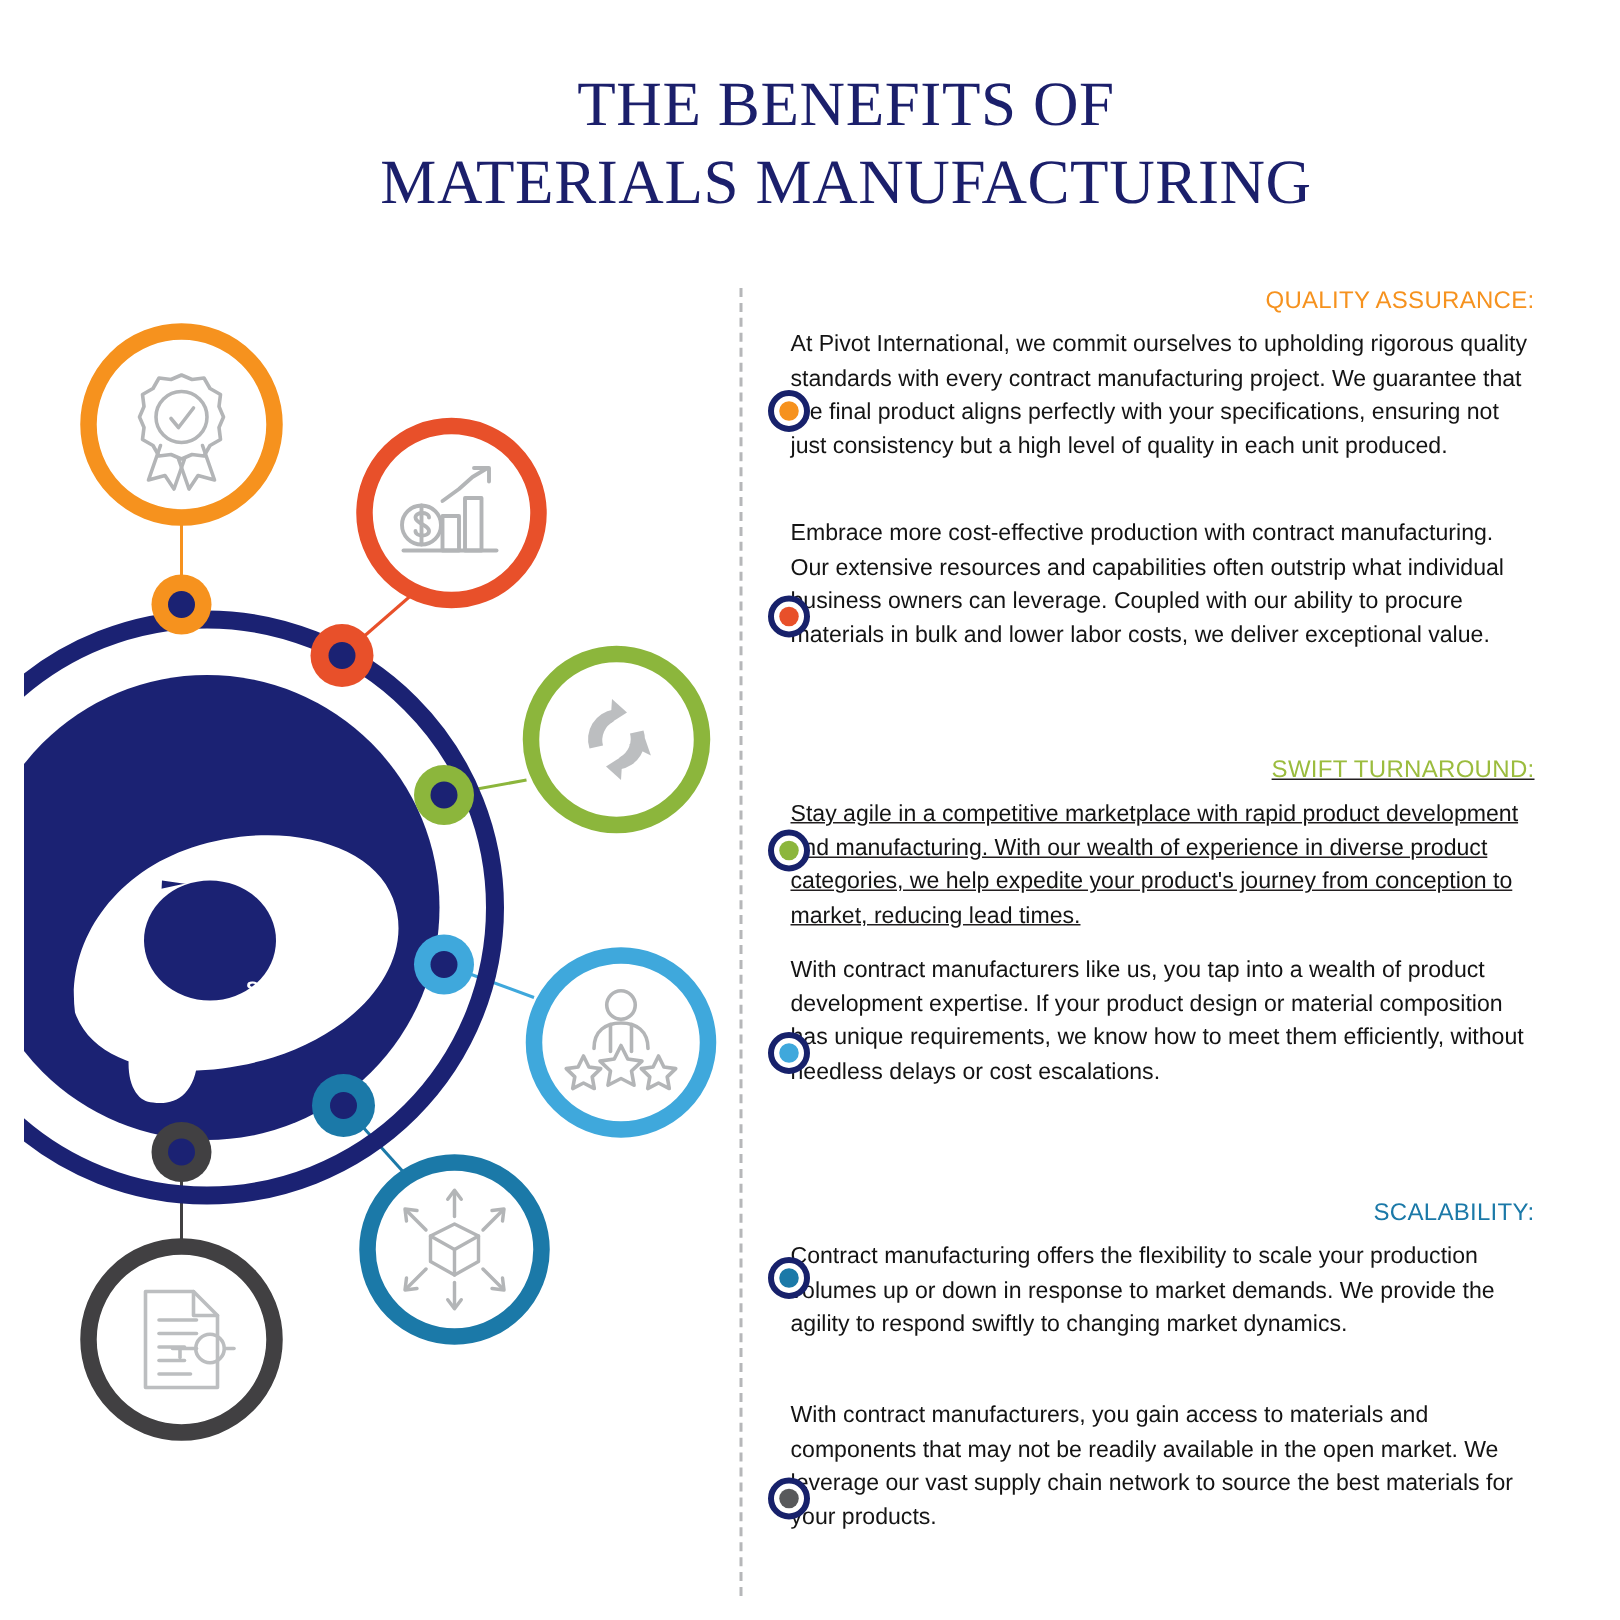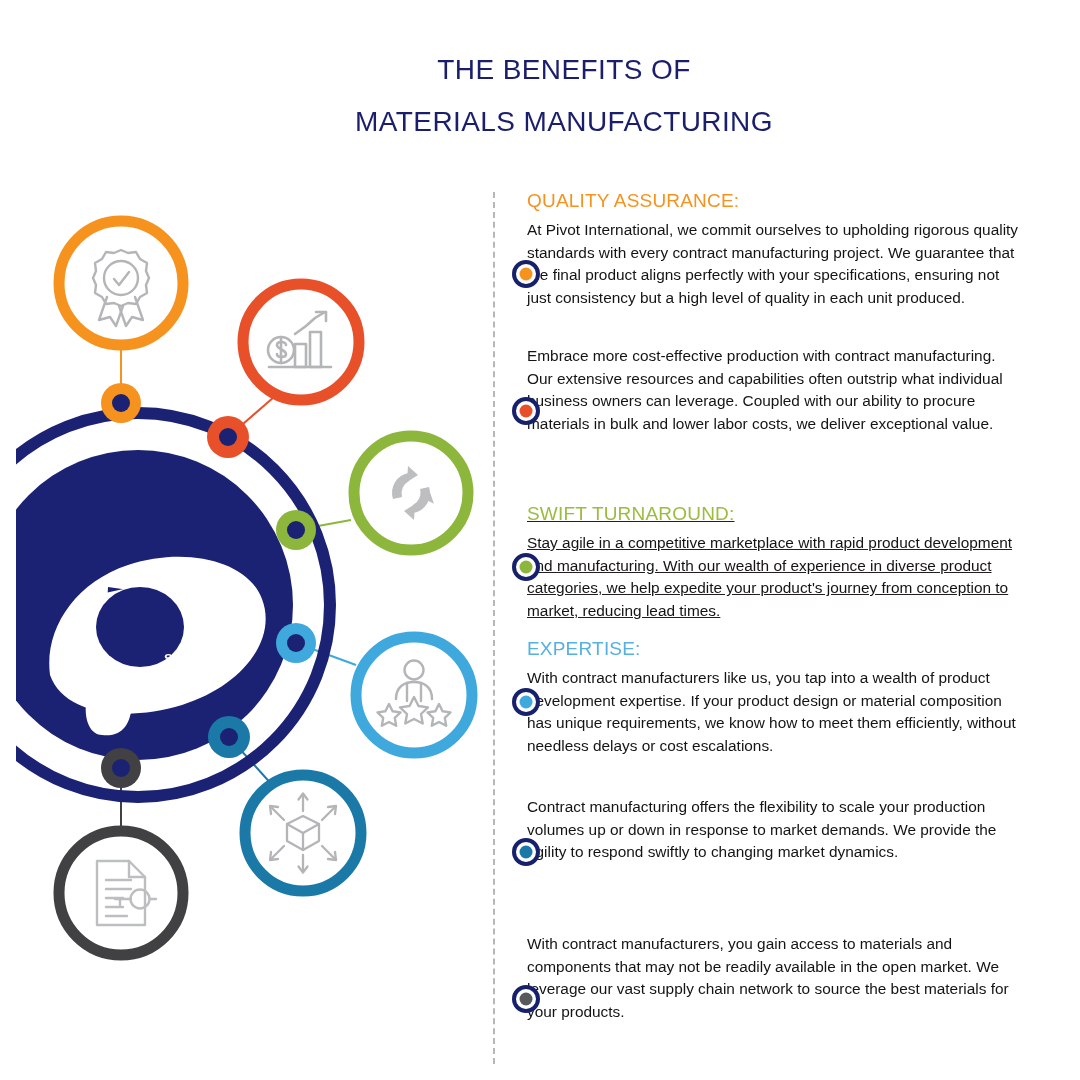--- a/index.html
+++ b/index.html
@@ -19,22 +19,22 @@
 
   
   #title-block {
     position: absolute;
     top: 44px;
     left: 0;
     width: 1080px;
     text-align: center;
   }
   .title-line {
-    font-family: Liberation Sans, sans-serif;
-    font-size: 28px;
+    font-family: Liberation Serif, serif;
+    font-size: 42px;
     line-height: 52px;
     letter-spacing: 0.4px;
     font-weight: 400;
     color: #1b1f6b;
     white-space: nowrap;
     margin-left: 48px;
   }
 
   
   #diagram {
@@ -62,26 +62,27 @@
     height: 872px;
     border-left: 2px dashed #b6b7b9;
   }
   .section {
     position: absolute;
     left: 34px;
     width: 496px;
   }
   .sec-head {
     font-family: "Liberation Sans", sans-serif;
-    font-size: 19px;
+    font-size: 16px;
     line-height: 26px;
     letter-spacing: 0.2px;
     font-weight: 400;
     margin: 0 0 5px 0;
     white-space: nowrap;
+    text-align: right;
   }
   .sec-body {
     font-family: "Liberation Sans", sans-serif;
     font-size: 15.4px;
     line-height: 22.6px;
     color: #141414;
     margin: 0;
   }
   .marker {
     position: absolute;
@@ -295,28 +296,28 @@
         <i style="background:#8cb63c"></i>
       </span>
     <div class="sec-head" style="color:#9bbc3e">SWIFT TURNAROUND:</div>
     <p class="sec-body">Stay agile in a competitive marketplace with rapid product development and manufacturing. With our wealth of experience in diverse product categories, we help expedite your product's journey from conception to market, reducing lead times.</p>
   </div>
 
   <div class="section" style="top:448px;">
     <span class="marker" style="top:52px;">
         <i style="background:#3fa8dc"></i>
       </span>
-    <div class="sec-head" style="color:#56b0e0">EXPERTISE:</div>
     <p class="sec-body">With contract manufacturers like us, you tap into a wealth of product development expertise. If your product design or material composition has unique requirements, we know how to meet them efficiently, without needless delays or cost escalations.</p>
   </div>
 
   <div class="section" style="top:608px;">
     <span class="marker" style="top:42px;">
         <i style="background:#1b79a8"></i>
       </span>
+    <div class="sec-head" style="color:#1b79a8">SCALABILITY:</div>
     <p class="sec-body">Contract manufacturing offers the flexibility to scale your production volumes up or down in response to market demands. We provide the agility to respond swiftly to changing market dynamics.</p>
   </div>
 
   <div class="section" style="top:745px;">
     <span class="marker" style="top:52px;">
         <i style="background:#58595b"></i>
       </span>
     <p class="sec-body">With contract manufacturers, you gain access to materials and components that may not be readily available in the open market. We leverage our vast supply chain network to source the best materials for your products.</p>
   </div>
 </div>

